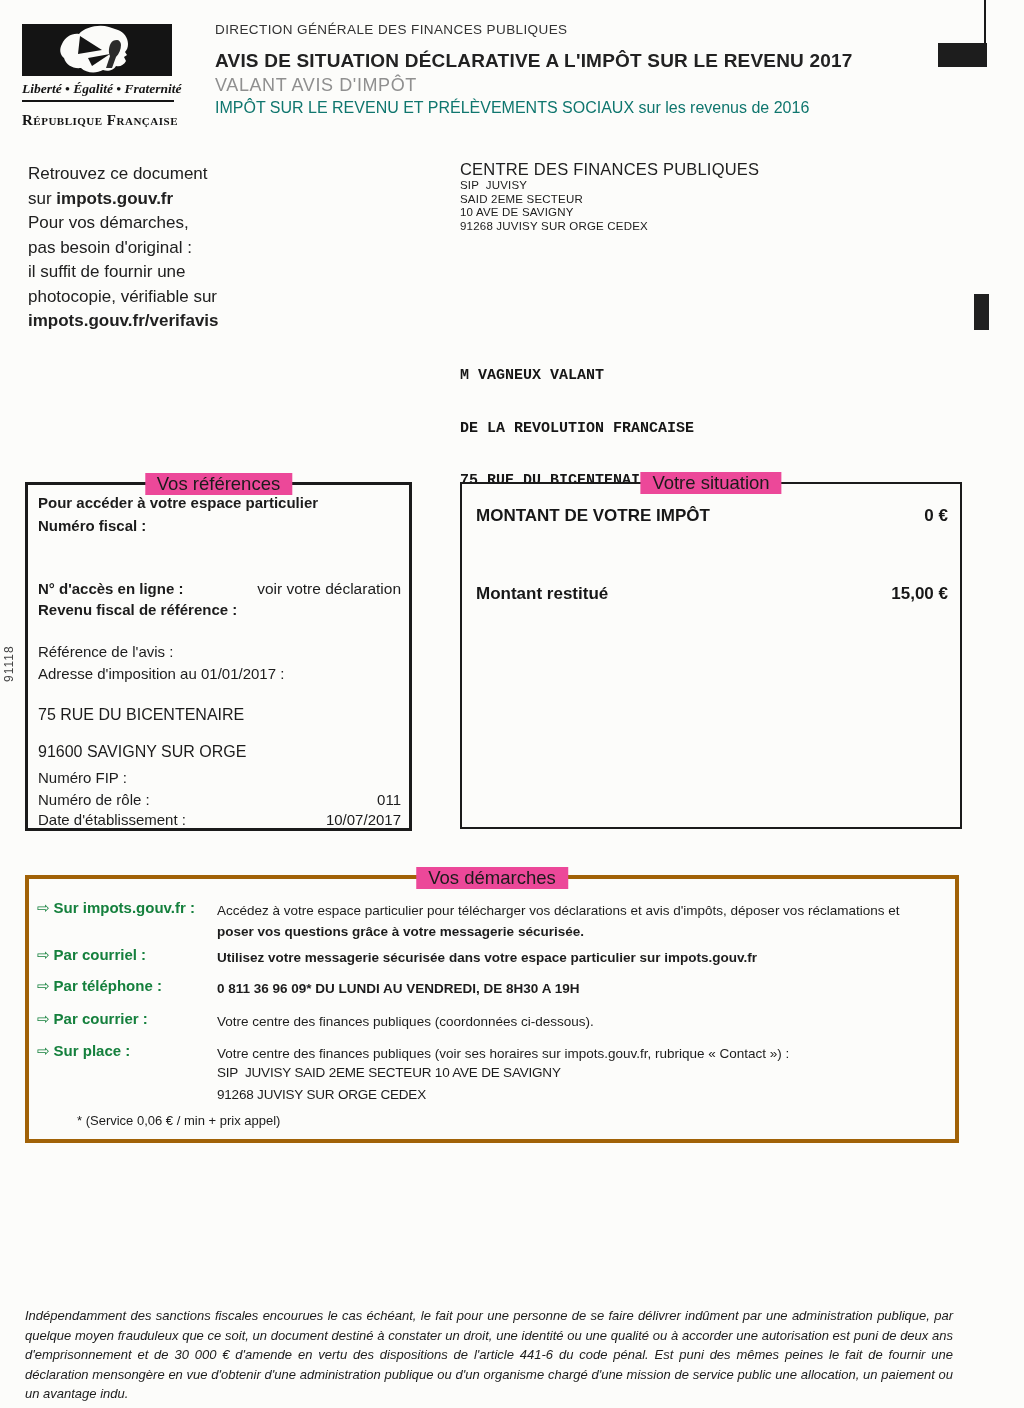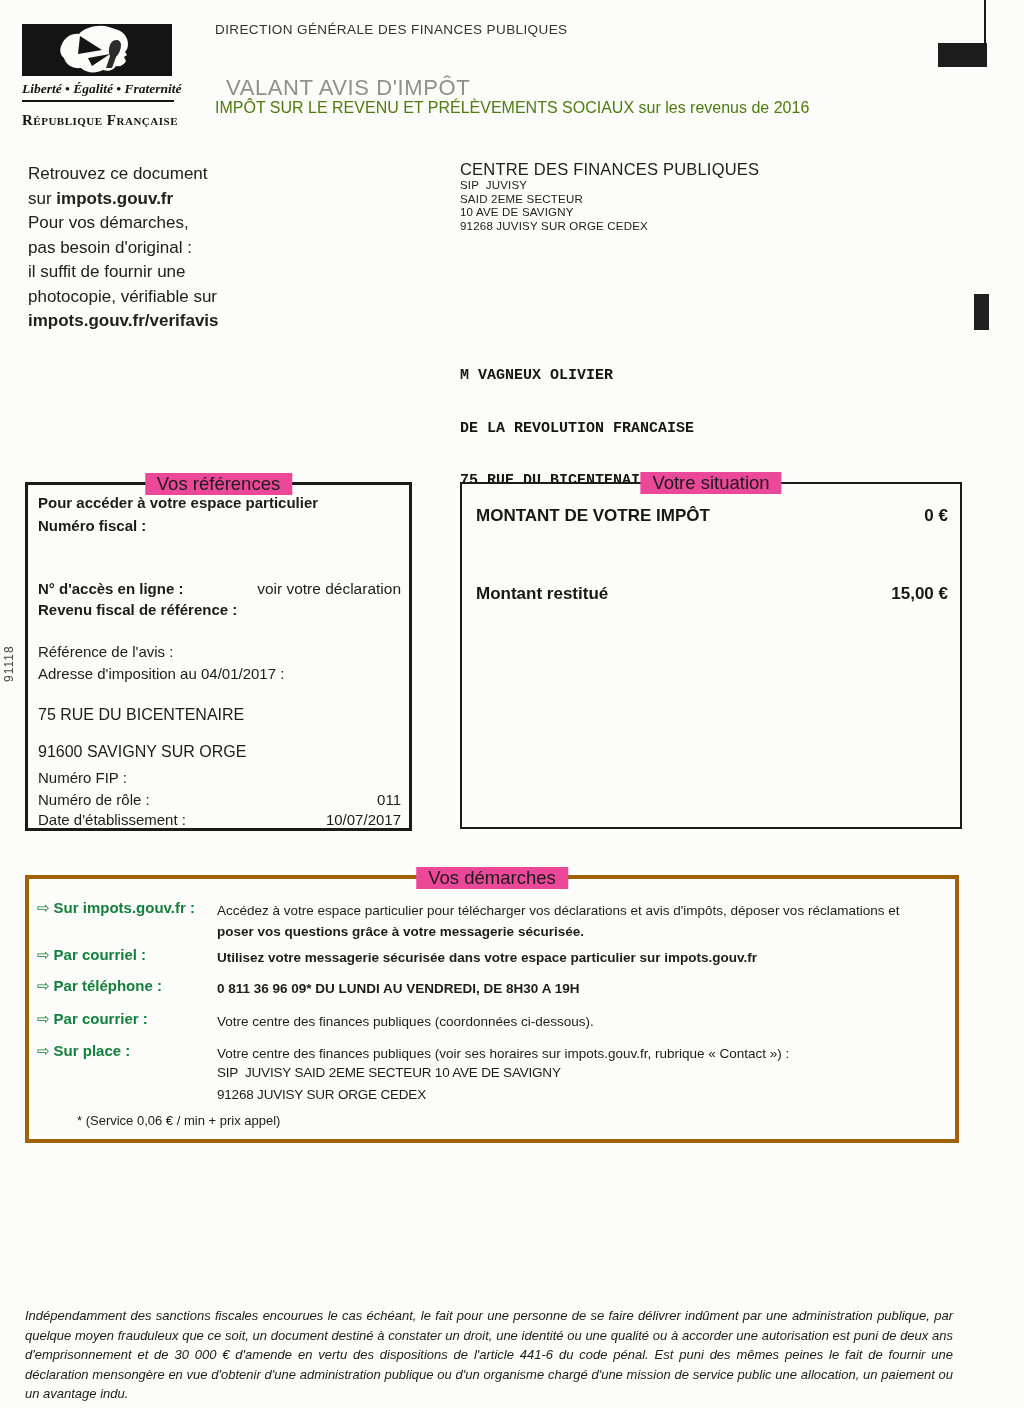--- a/index.html
+++ b/index.html
@@ -14,22 +14,22 @@
   .logo-box{width:150px;height:52px;background:#141414;position:relative;overflow:hidden;}
   .logo-box svg{display:block;width:100%;height:100%;}
   .logo-motto{font-family:"Liberation Serif",serif;font-style:italic;font-weight:bold;
     font-size:13.5px;margin-top:5px;white-space:nowrap;color:#141414;}
   .logo-country{font-family:"Liberation Serif",serif;font-weight:bold;font-size:15px;
     letter-spacing:0.5px;border-top:2px solid #141414;margin-top:3px;padding-top:10px;
     white-space:nowrap;color:#141414;font-variant:small-caps;}
   
   .hdr-admin{position:absolute;left:215px;top:22px;font-size:13.5px;letter-spacing:0.4px;color:#333;}
   .hdr-title{position:absolute;left:215px;top:50px;font-size:19px;font-weight:bold;color:#222;letter-spacing:0.2px;}
-  .hdr-sub{position:absolute;left:226px;top:75px;font-size:22px;color:#8f8f8f;letter-spacing:0.6px;}
-  .hdr-subject{position:absolute;left:215px;top:99px;font-size:16px;color:#4d7c0f;}
+  .hdr-sub{position:absolute;left:215px;top:75px;font-size:18px;color:#8f8f8f;letter-spacing:0.6px;}
+  .hdr-subject{position:absolute;left:215px;top:99px;font-size:16px;color:#0f766e;}
   
   .mark-line{position:absolute;left:984px;top:0;width:2px;height:44px;background:#191919;}
   .mark-rect-top{position:absolute;left:938px;top:43px;width:49px;height:24px;background:#1d1d1d;}
   .mark-rect-right{position:absolute;left:974px;top:294px;width:15px;height:36px;background:#202020;}
   .vertical-code{position:absolute;left:2px;top:682px;font-size:12px;color:#444;
     transform:rotate(-90deg);transform-origin:0 0;letter-spacing:1px;}
   
   .find-note{position:absolute;left:28px;top:162px;font-size:17px;line-height:24.5px;color:#202020;}
   .find-note b{font-weight:bold;}
   
@@ -80,20 +80,21 @@
         <path d="M96,6 C102,8 106,14 106,20 C106,23 105,26 103,28 L105,31 L102,33 L104,37 C102,41 98,43 94,42 C92,46 86,48 81,46 C74,50 64,49 59,44 C51,45 44,41 42,34 C38,31 37,25 40,20 C43,13 50,9 57,10 C63,3 77,0 87,3 Z" fill="#fbfbf9"></path>
         <path d="M58,12 L80,26 L56,30 Z M66,34 L88,30 L70,42 Z" fill="#141414"></path>
         <path d="M95,16 C97,16 99,18 99,21 C99,25 97,30 94,33 L90,44 L84,44 L88,32 C86,28 87,22 89,19 C90,17 92,16 95,16 Z" fill="#141414" opacity="0.9"></path>
       </svg>
     </div>
     <div class="logo-motto">Liberté • Égalité • Fraternité</div>
     <div class="logo-country">République Française</div>
   </div>
 
   <div class="hdr-admin">DIRECTION GÉNÉRALE DES FINANCES PUBLIQUES</div>
+  <div class="hdr-title">AVIS DE SITUATION DÉCLARATIVE A L'IMPÔT SUR LE REVENU 2017</div>
   <div class="hdr-sub">VALANT AVIS D'IMPÔT</div>
   <div class="hdr-subject">IMPÔT SUR LE REVENU ET PRÉLÈVEMENTS SOCIAUX sur les revenus de 2016</div>
 
   <div class="mark-line"></div>
   <div class="mark-rect-top"></div>
   <div class="mark-rect-right"></div>
   <div class="vertical-code">91118</div>
 
   <div class="find-note">
     <div>Retrouvez ce document</div>
@@ -107,21 +108,21 @@
 
   <div class="office">
     <div class="office-name">CENTRE DES FINANCES PUBLIQUES</div>
     <div class="office-line">SIP  JUVISY</div>
     <div class="office-line">SAID 2EME SECTEUR</div>
     <div class="office-line">10 AVE DE SAVIGNY</div>
     <div class="office-line">91268 JUVISY SUR ORGE CEDEX</div>
   </div>
 
   <div class="recipient">
-    <div>M VAGNEUX OLIVIER</div>
+    <div>M VAGNEUX VALANT</div>
     <div>DE LA REVOLUTION FRANCAISE</div>
     <div>75 RUE DU BICENTENAIRE</div>
     <div>91600 SAVIGNY SUR ORGE</div>
   </div>
 
   <div class="lbox refs-box">
     <span class="legend">Vos références</span>
     <div class="r-row r-bold" style="top:9px;">
         <span>Pour accéder à votre espace particulier</span>
       </div>
@@ -132,21 +133,21 @@
       <span class="r-bold">N° d'accès en ligne :</span>
       <span class="r-val r-val-strong">voir votre déclaration</span>
     </div>
     <div class="r-row r-bold" style="top:116px;">
         <span>Revenu fiscal de référence :</span>
       </div>
     <div class="r-row" style="top:158px;">
         <span>Référence de l'avis :</span>
       </div>
     <div class="r-row" style="top:180px;">
-        <span>Adresse d'imposition au 04/01/2017 :</span>
+        <span>Adresse d'imposition au 01/01/2017 :</span>
       </div>
     <div class="r-row r-big" style="top:221px;">
         <span>75 RUE DU BICENTENAIRE</span>
       </div>
     <div class="r-row r-big" style="top:258px;">
         <span>91600 SAVIGNY SUR ORGE</span>
       </div>
     <div class="r-row" style="top:284px;">
         <span>Numéro FIP :</span>
       </div>

